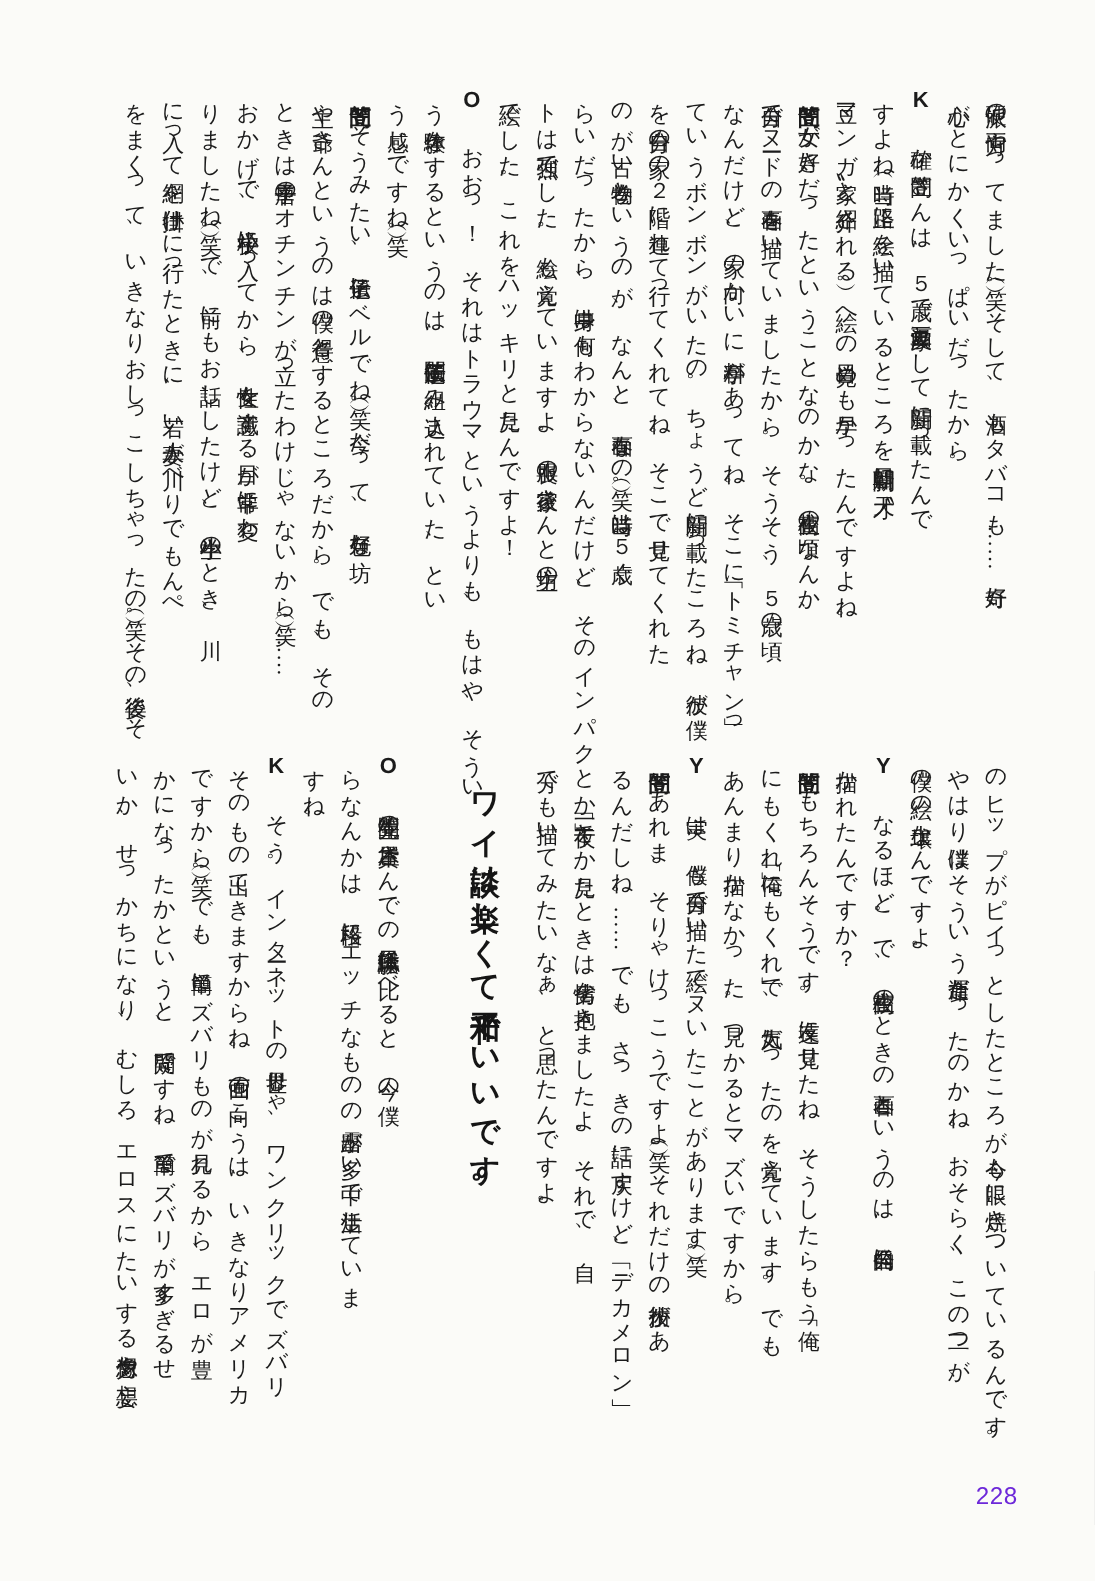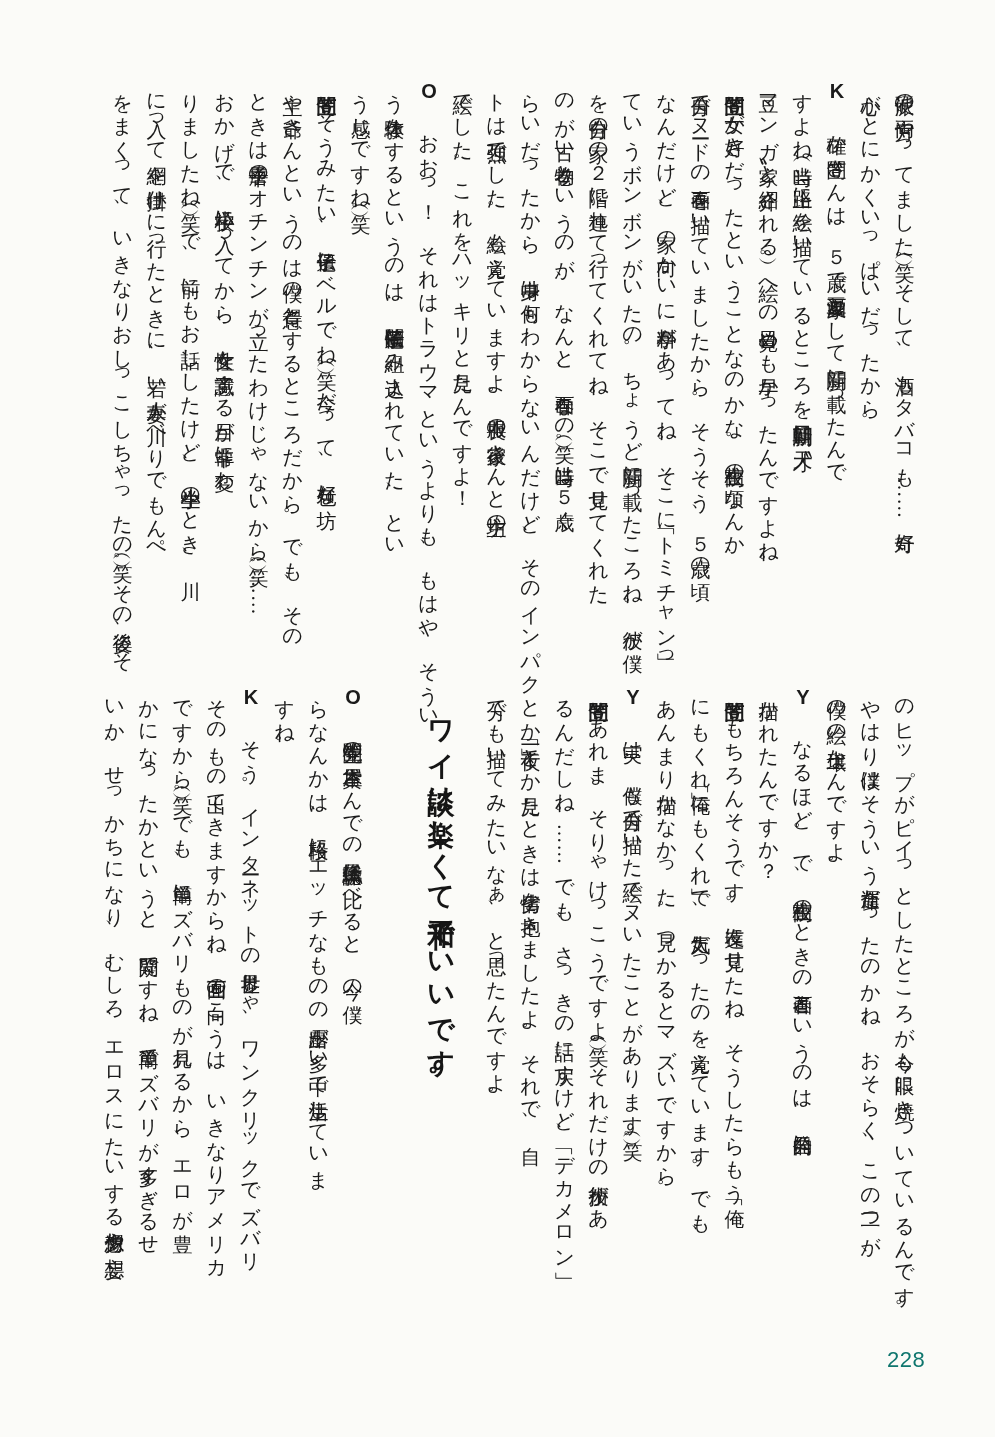--- a/index.html
+++ b/index.html
@@ -46,21 +46,21 @@
     white-space: nowrap;
     color: #151515;
   }
   .pagenum {
     position: absolute;
     top: 1347px;
     left: 887px;
     font-family: "Liberation Sans", "DejaVu Sans", sans-serif;
     font-size: 22px;
     letter-spacing: 0.5px;
-    color: #0f766e;
+    color: #6d28d9;
   }
 </style>
 </head>
 <body>
 
 <div class="page">
 
   <section class="vblock vblock-top">
     <p class="col">硬派の両方やってました（笑）。そして、酒もタバコも……好奇</p>
     <p class="col">心がとにかくいっぱいだったから。</p>

